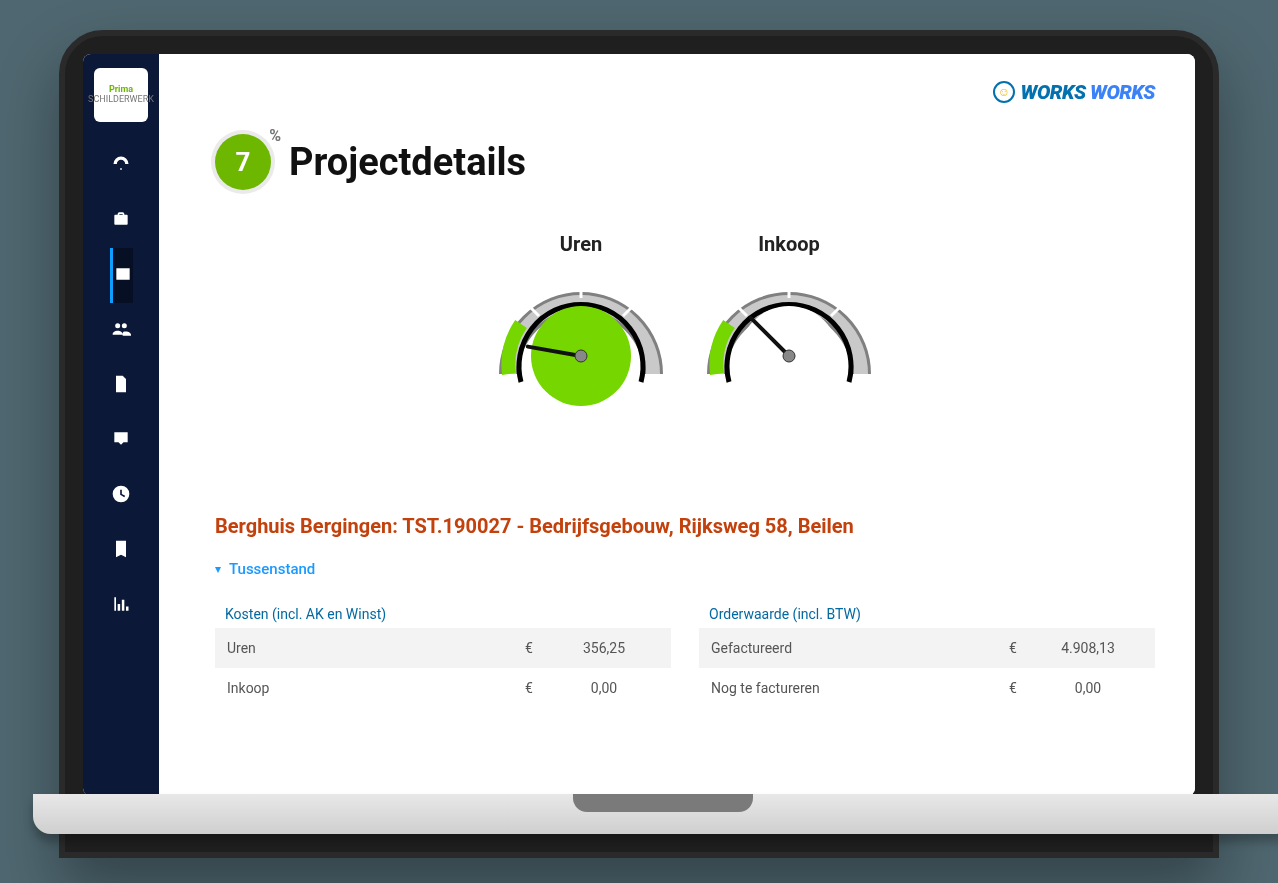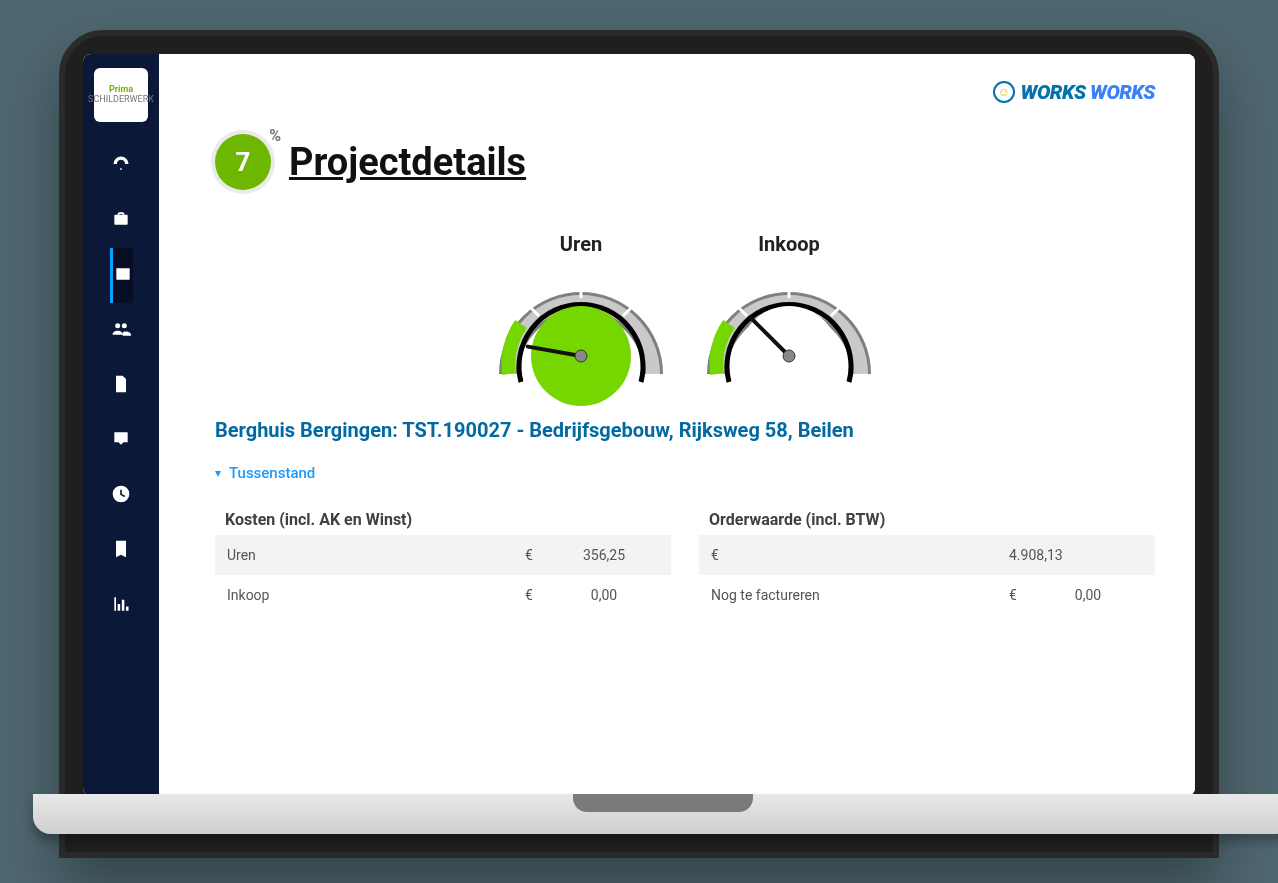--- a/index.html
+++ b/index.html
@@ -136,56 +136,56 @@
     position: absolute;
     top: -8px; right: -10px;
     color: #757575;
     font-size: 16px;
     font-weight: 700;
   }
   .page-title {
     font-size: 38px;
     font-weight: 700;
     color: #111;
-    text-decoration: underline;
   }
   .gauges {
     display: flex;
     gap: 28px;
     justify-content: center;
     margin-top: 42px;
   }
   .gauge-block { text-align: center; }
   .gauge-label { font-size: 20px; font-weight: 700; color: #222; margin-bottom: 8px; }
   .project-line {
     font-size: 20px;
     font-weight: 700;
-    color: #0369a1;
+    color: #c2410c;
+    margin-top: 96px;
   }
   .accordion-toggle {
     margin-top: 22px;
     color: #1a99ff;
     font-size: 15px;
     font-weight: 500;
     display: flex;
     align-items: center;
     gap: 8px;
     cursor: pointer;
   }
   .accordion-toggle .chev { font-size: 12px; }
   .two-col {
     display: flex;
     gap: 28px;
     margin-top: 22px;
   }
   .col { flex: 1; }
   .col-header {
-    font-size: 16px;
-    font-weight: 700;
-    color: #404040;
+    font-size: 14px;
+    font-weight: 400;
+    color: #0369a1;
     padding: 6px 10px;
   }
   .data-row {
     display: grid;
     grid-template-columns: 1fr 24px 110px;
     align-items: center;
     padding: 12px 12px;
     font-size: 14px;
     color: #555;
   }
@@ -326,20 +326,21 @@
                 <span>Inkoop</span>
                 <span class="cur">€</span>
                 <span class="val">0,00</span>
               </div>
             </div>
         </div>
         <div class="col">
           <div class="col-header">Orderwaarde (incl. BTW)</div>
           <div id="right-rows">
               <div class="data-row stripe">
+                <span>Gefactureerd</span>
                 <span class="cur">€</span>
                 <span class="val">4.908,13</span>
               </div>
               <div class="data-row">
                 <span>Nog te factureren</span>
                 <span class="cur">€</span>
                 <span class="val">0,00</span>
               </div>
             </div>
         </div>

